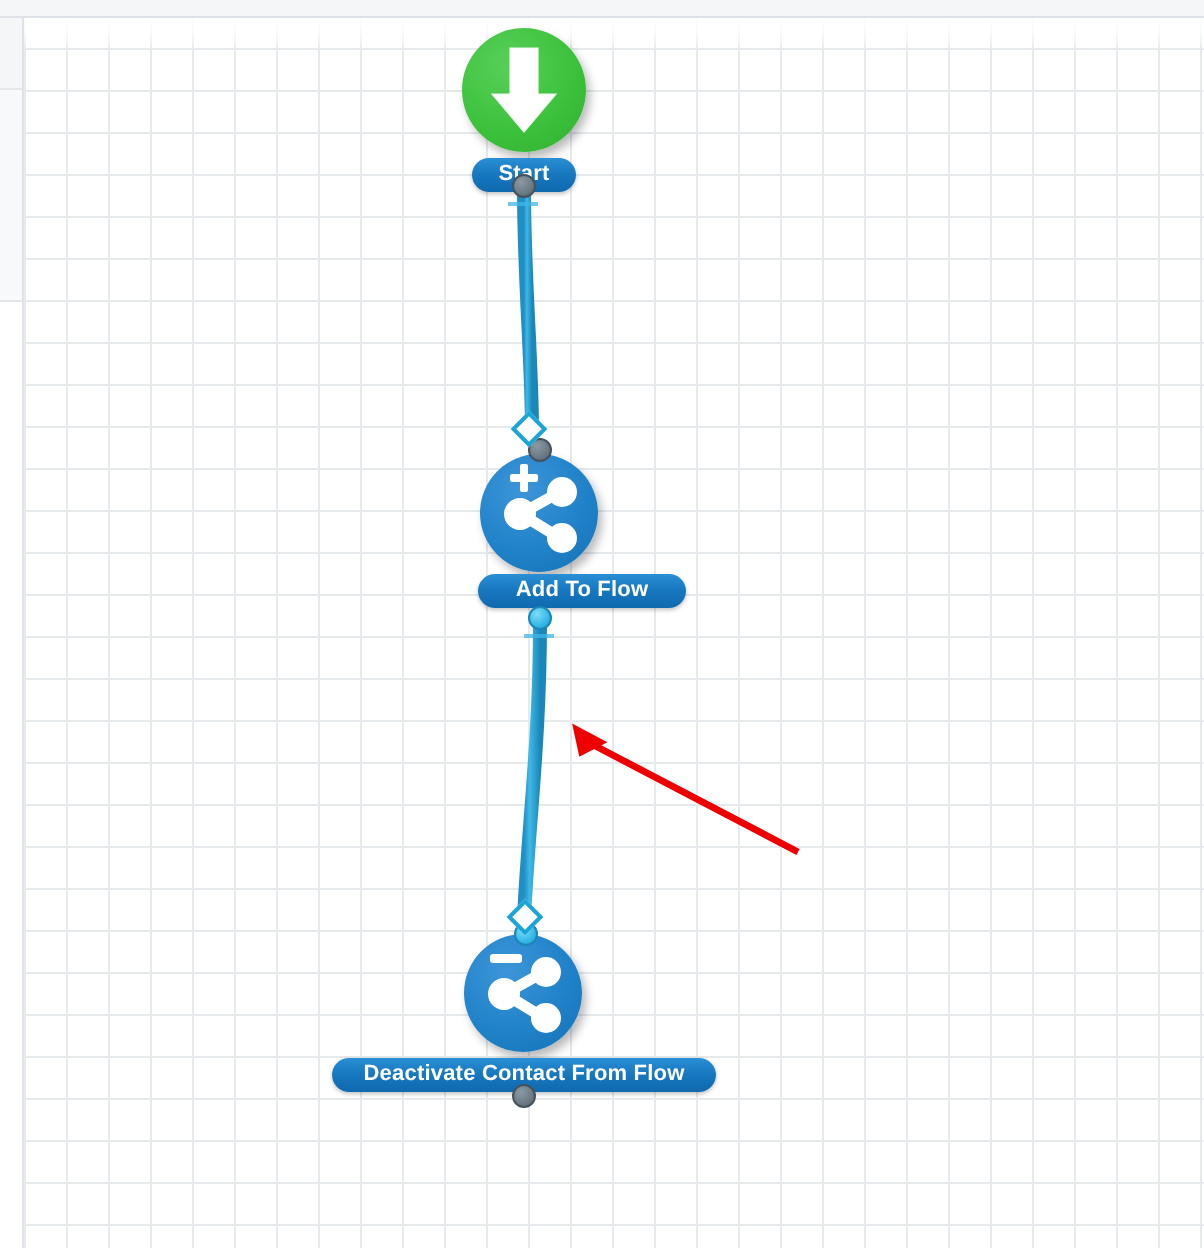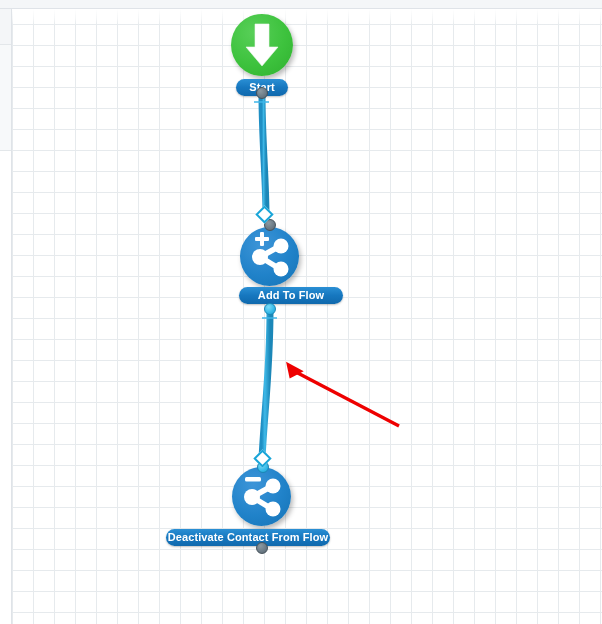--- a/index.html
+++ b/index.html
@@ -120,21 +120,21 @@
     font-size: 11px;
     font-weight: bold;
     line-height: 17px;
     text-align: center;
     white-space: nowrap;
     box-shadow: 0 1px 2px rgba(0,0,0,0.25);
     letter-spacing: 0.1px;
   }
   .pill.start  { left: 236px; top: 79px;  width: 52px; }
   .pill.flow   { left: 218px; top: 287px; width: 104px; margin-left: 21px; }
-  .pill.flow2  { left: 166px; top: 529px; width: 164px; }
+  .pill.flow2  { left: 166px; top: 529px; width: 192px; }
 
   
   .endpoint {
     position: absolute;
     border-radius: 50%;
     box-sizing: border-box;
   }
   .endpoint.dark {
     width: 12px; height: 12px;
     background: radial-gradient(circle at 35% 30%, #8c99a1 0%, #6b7a85 60%, #54626c 100%);

